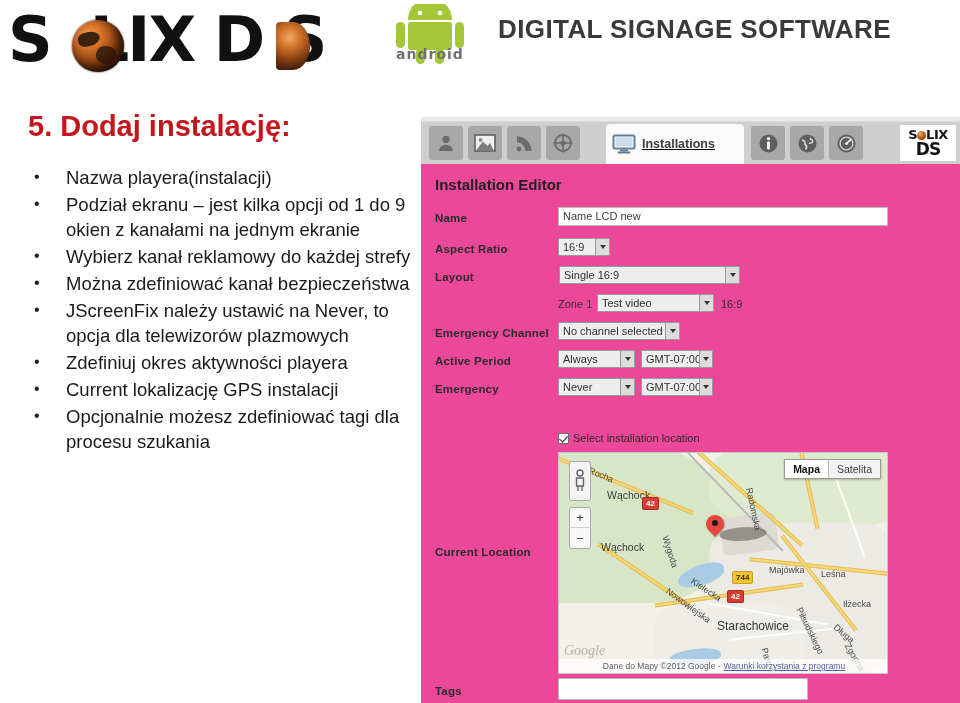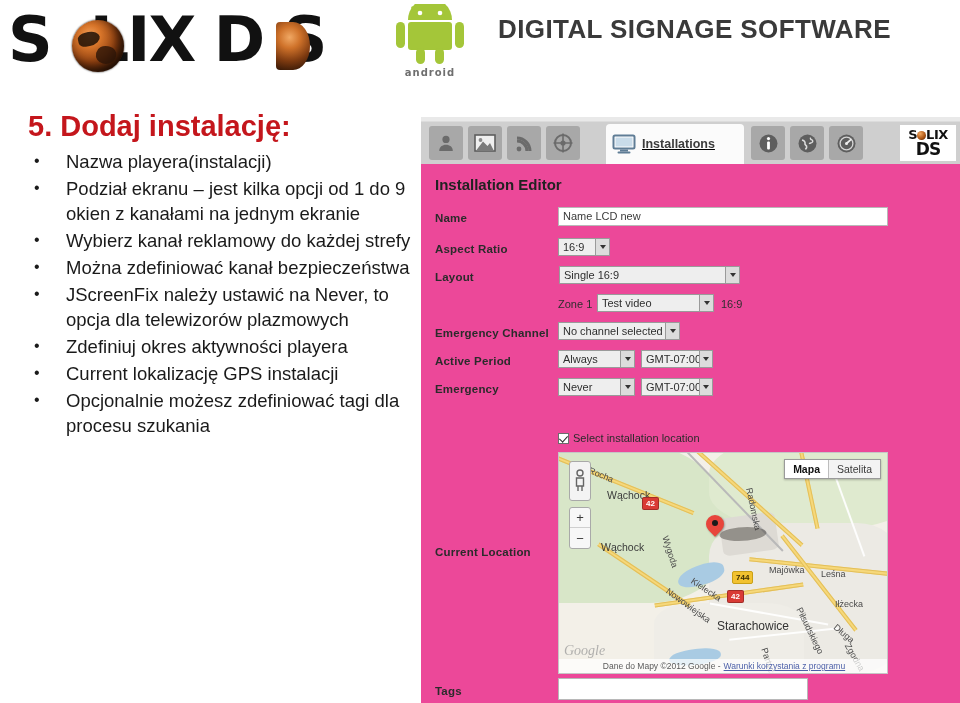--- a/index.html
+++ b/index.html
@@ -39,36 +39,36 @@
   }
   .globe-d {
     position:absolute; left:268px; top:18px; width:34px; height:48px;
     background: radial-gradient(circle at 40% 32%, #f0a864 0%, #cf722a 28%, #7d3a10 62%, #1e0d04 100%);
     border-radius: 4px 50% 50% 4px / 4px 50% 50% 4px;
     overflow:hidden;
   }
 
   .android { position:absolute; left:382px; top:4px; width:96px; height:76px; }
   .android-word {
-    position:absolute; left:0; bottom:2px; width:96px; text-align:center;
-    font-family:"DejaVu Sans", sans-serif; font-size:10px; letter-spacing:1px;
+    position:absolute; left:0; bottom:18px; width:96px; text-align:center;
+    font-family:"DejaVu Sans", sans-serif; font-size:14px; letter-spacing:1px;
     color:#6f6f6f; font-weight:600;
   }
 
   .banner-title {
     position:absolute; left:498px; top:14px;
     font-family:"Liberation Sans", sans-serif;
     font-size:26px; font-weight:bold; color:#3a3a3a; letter-spacing:.4px;
   }
 
   
   .slide-left { position:absolute; left:28px; top:110px; width:390px; }
   .slide-heading {
     font-family:"Liberation Sans", sans-serif;
-    font-size:29px; font-weight:bold; color:#C4161C; margin:0 0 6px 0; line-height:1.15;
+    font-size:29px; font-weight:bold; color:#C4161C; margin:0 0 22px 0; line-height:1.15;
   }
   ul.bullets { list-style:none; margin:0; padding:0; }
   ul.bullets li {
     position:relative; padding-left:38px; margin:0 0 2px 0;
     font-size:18.5px; line-height:25px; color:#1a1a1a;
   }
   ul.bullets li::before {
     content:"\2022"; position:absolute; left:6px; top:-1px; font-size:16px; color:#1a1a1a;
   }
 
@@ -434,21 +434,21 @@
         <div class="rd-thin" style="left:150px; top:160px; width:120px; transform:rotate(10deg);"></div>
         <div class="rd-thin" style="left:170px; top:180px; width:110px; transform:rotate(-6deg);"></div>
         <div class="rd-thin" style="left:245px; top:60px; width:90px; transform:rotate(70deg);"></div>
 
         <div class="mlabel town" style="left:48px; top:36px;">Wąchock</div>
         <div class="mlabel town" style="left:42px; top:88px;">Wąchock</div>
         <div class="mlabel city" style="left:158px; top:166px;">Starachowice</div>
         <div class="mlabel rot" style="left:190px; top:30px; transform:rotate(78deg);">Radomska</div>
         <div class="mlabel" style="left:210px; top:112px;">Majówka</div>
         <div class="mlabel" style="left:262px; top:116px;">Leśna</div>
-        <div class="mlabel" style="left:276px; top:146px;">Iłżecka</div>
+        <div class="mlabel" style="left:284px; top:146px;">Iłżecka</div>
         <div class="mlabel rot" style="left:276px; top:168px; transform:rotate(40deg);">Długa</div>
         <div class="mlabel rot" style="left:133px; top:122px; transform:rotate(34deg);">Kielecka</div>
         <div class="mlabel rot" style="left:106px; top:78px; transform:rotate(72deg);">Wygoda</div>
         <div class="mlabel rot" style="left:108px; top:132px; transform:rotate(36deg);">Nowowiejska</div>
         <div class="mlabel rot" style="left:288px; top:186px; transform:rotate(60deg);">Zgodna</div>
         <div class="mlabel rot" style="left:30px; top:12px; transform:rotate(22deg);">Rocha</div>
         <div class="mlabel rot" style="left:205px; top:190px; transform:rotate(72deg);">Partyzantów</div>
         <div class="mlabel rot" style="left:240px; top:150px; transform:rotate(64deg);">Piłsudskiego</div>
 
         <div class="shield red" style="left:83px; top:44px;">42</div>

